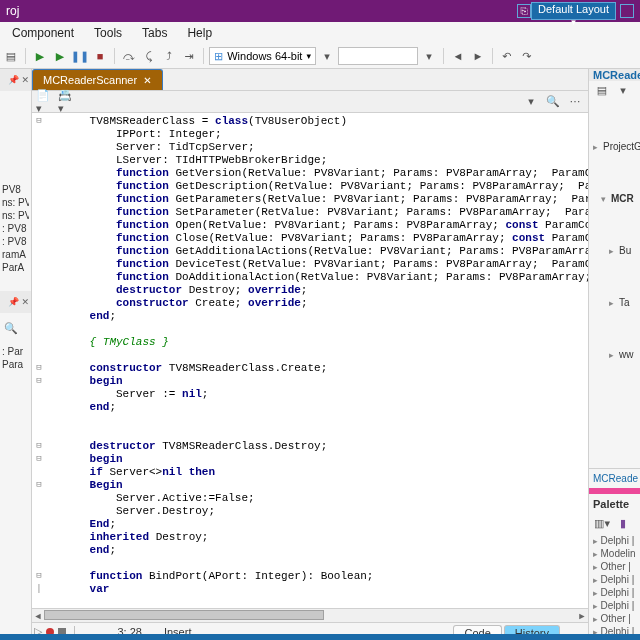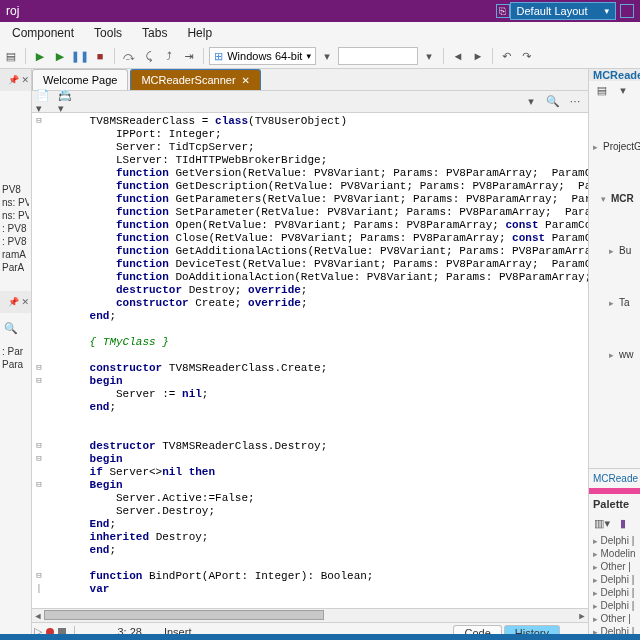--- a/index.html
+++ b/index.html
@@ -1,19 +1,19 @@
 <!DOCTYPE html>
 <html><head>
 <meta charset="utf-8">
 <style>
 * { margin: 0; padding: 0; box-sizing: border-box; }
 body { font-family: "Segoe UI", Tahoma, sans-serif; font-size: 12px; background: #f0f0f0; width: 640px; height: 640px; overflow: hidden; position: relative; }
 .titlebar { background: #701a75; height: 22px; display: flex; align-items: center; color: #fff; padding: 0 6px; }
 .titlebar .left { flex: 1; font-size: 12px; }
-.titlebar .layout-sel { background: #1a6aa8; border: 1px solid #5fa8d8; color: #fff; font-size: 11px; height: 18px; display: flex; align-items: center; padding: 0 6px; gap: 17px; }
+.titlebar .layout-sel { background: #1a6aa8; border: 1px solid #5fa8d8; color: #fff; font-size: 11px; height: 18px; display: flex; align-items: center; padding: 0 6px; gap: 2px; flex-direction: column; }
 .titlebar .layout-sel .chev { font-size: 9px; }
 .titlebar .sq { width: 14px; height: 14px; border: 1px solid #5fa8d8; margin-left: 4px; display: flex; align-items: center; justify-content: center; font-size: 9px; }
 .menubar { background: #f5f5f5; height: 22px; display: flex; align-items: center; padding: 0 2px; border-bottom: 0; }
 .menubar .item { padding: 2px 10px; color: #222; font-size: 12px; cursor: default; }
 .toolbar { background: #f5f5f5; height: 25px; border-bottom: 1px solid #d0d0d0; display: flex; align-items: center; padding: 0 2px; gap: 2px; }
 .tbtn { width: 18px; height: 18px; display: flex; align-items: center; justify-content: center; color: #555; font-size: 11px; }
 .tsep { width: 1px; height: 16px; background: #d0d0d0; margin: 0 3px; }
 .platform-sel { display: flex; align-items: center; border: 1px solid #c0c0c0; background: #fff; height: 18px; padding: 0 4px; gap: 4px; font-size: 11px; }
 .platform-sel .win { color: #4a90d9; font-size: 11px; }
 .main { display: flex; height: calc(640px - 22px - 22px - 25px); }
@@ -136,23 +136,20 @@
       <div style="height:8px"></div>
       <div id="lp-b">
           <div class="item">: Par</div>
           <div class="item">Para</div>
         </div>
     </div>
   </div>
 
   <div class="editor-area">
     <div class="tabbar">
-      <div class="tab">
-        <span>Welcome Page</span>
-      </div>
       <div class="tab active">
         <span>MCReaderScanner</span>
         <span class="close">✕</span>
       </div>
     </div>
     <div class="editor-tb">
       <span class="tbtn">📄▾</span>
       <span class="tbtn">📇▾</span>
       <span class="spacer"></span>
       <span class="tbtn">▾</span>

